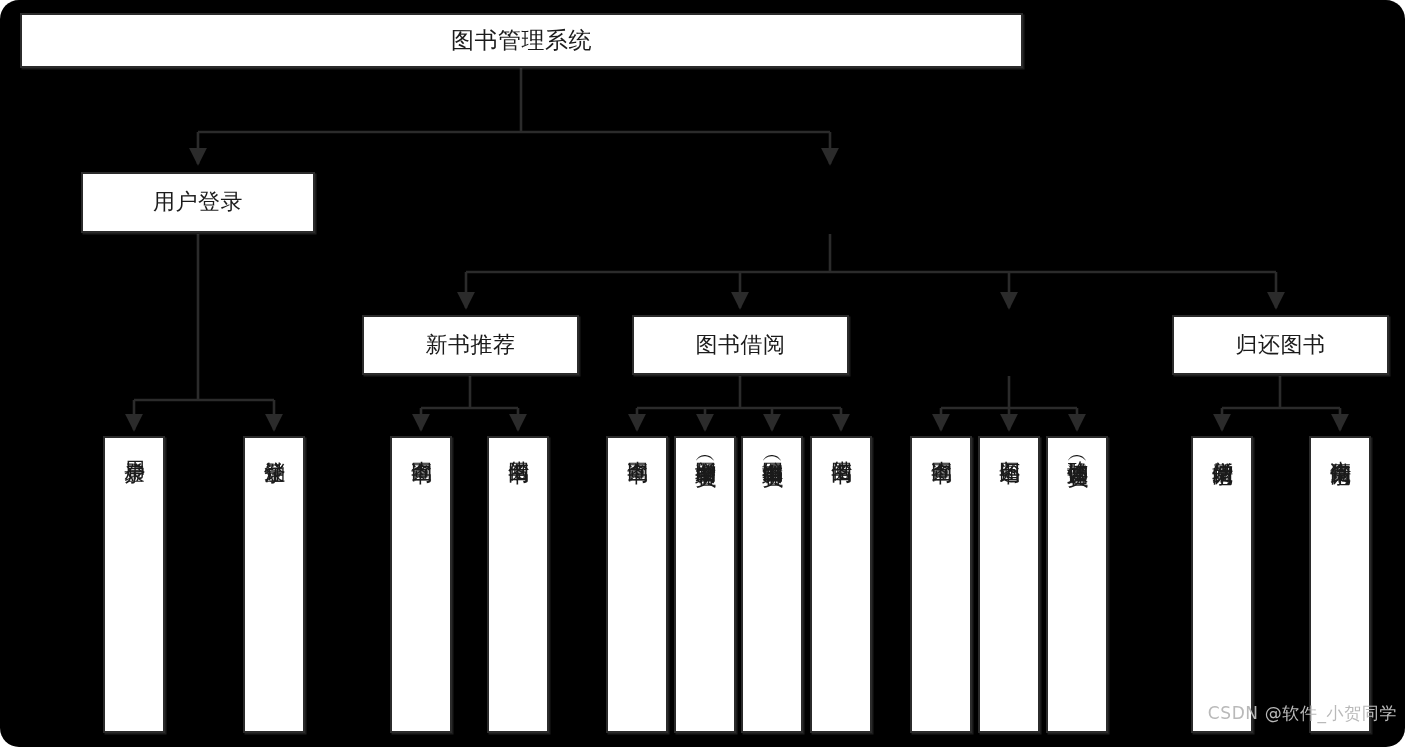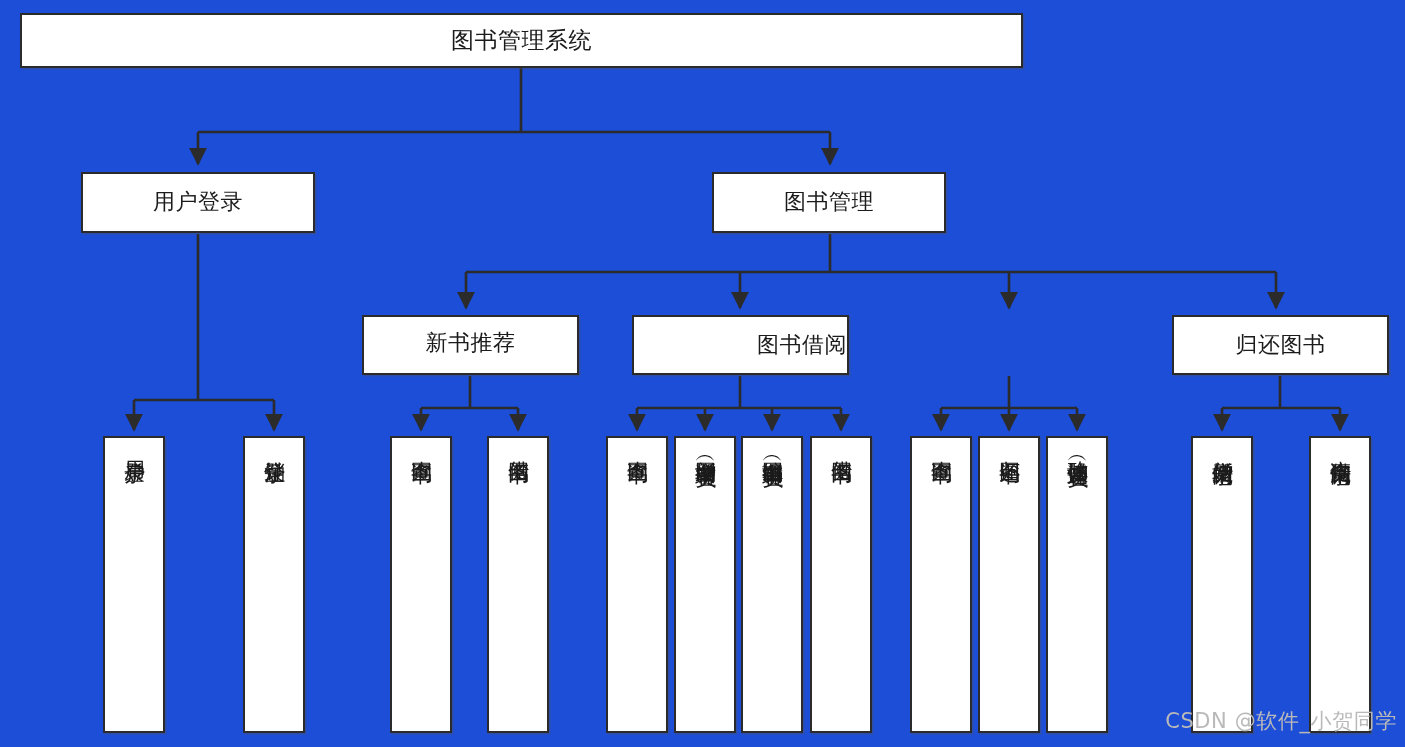--- a/index.html
+++ b/index.html
@@ -8,22 +8,23 @@
     padding: 0;
     background: #ffffff;
   }
   body {
     font-family: "DejaVu Sans", "Liberation Sans", sans-serif;
   }
   #canvas {
     position: relative;
     width: 1405px;
     height: 747px;
-    background: #1d4ed8;
+    background: #000000;
     overflow: hidden;
+    border-radius: 19px;
   }
   svg.wires {
     position: absolute;
     left: 0;
     top: 0;
     width: 1405px;
     height: 747px;
     pointer-events: none;
   }
   .node {
@@ -57,22 +58,22 @@
     text-orientation: upright;
     font-size: 21px;
     line-height: 1.02;
     letter-spacing: 1px;
     white-space: nowrap;
     margin: 0 auto;
   }
   .watermark {
     position: absolute;
     right: 8px;
-    bottom: 12px;
-    font-size: 21px;
+    bottom: 22px;
+    font-size: 17px;
     color: #b9b9b9;
     letter-spacing: 0.6px;
     user-select: none;
     white-space: nowrap;
     margin-left: 20px;
   }
 </style>
 </head>
 <body>
 
@@ -128,28 +129,25 @@
     </g>
   </svg>
 
   <div class="node horiz root" style="left:20px; top:13px; width:1003px; height:55px;">
     <span class="label">图书管理系统</span>
   </div>
 
   <div class="node horiz" style="left:81px; top:172px; width:234px; height:61px;">
     <span class="label">用户登录</span>
   </div>
-  <div class="node horiz" style="left:712px; top:172px; width:234px; height:61px;">
-    <span class="label">图书管理</span>
-  </div>
 
-  <div class="node horiz" style="left:362px; top:315px; width:217px; height:60px;font-family:Liberation Mono, monospace;">
+  <div class="node horiz" style="left:362px; top:315px; width:217px; height:60px;">
     <span class="label">新书推荐</span>
   </div>
-  <div class="node horiz" style="left:632px; top:315px; width:217px; height:60px;justify-content:flex-end;">
+  <div class="node horiz" style="left:632px; top:315px; width:217px; height:60px;">
     <span class="label">图书借阅</span>
   </div>
   <div class="node horiz" style="left:1172px; top:315px; width:217px; height:60px;">
     <span class="label">归还图书</span>
   </div>
 
   <div class="node vert" style="left:103px; top:436px; width:62px; height:297px;">
     <span class="label">用户登录</span>
   </div>
   <div class="node vert" style="left:243px; top:436px; width:62px; height:297px;">

